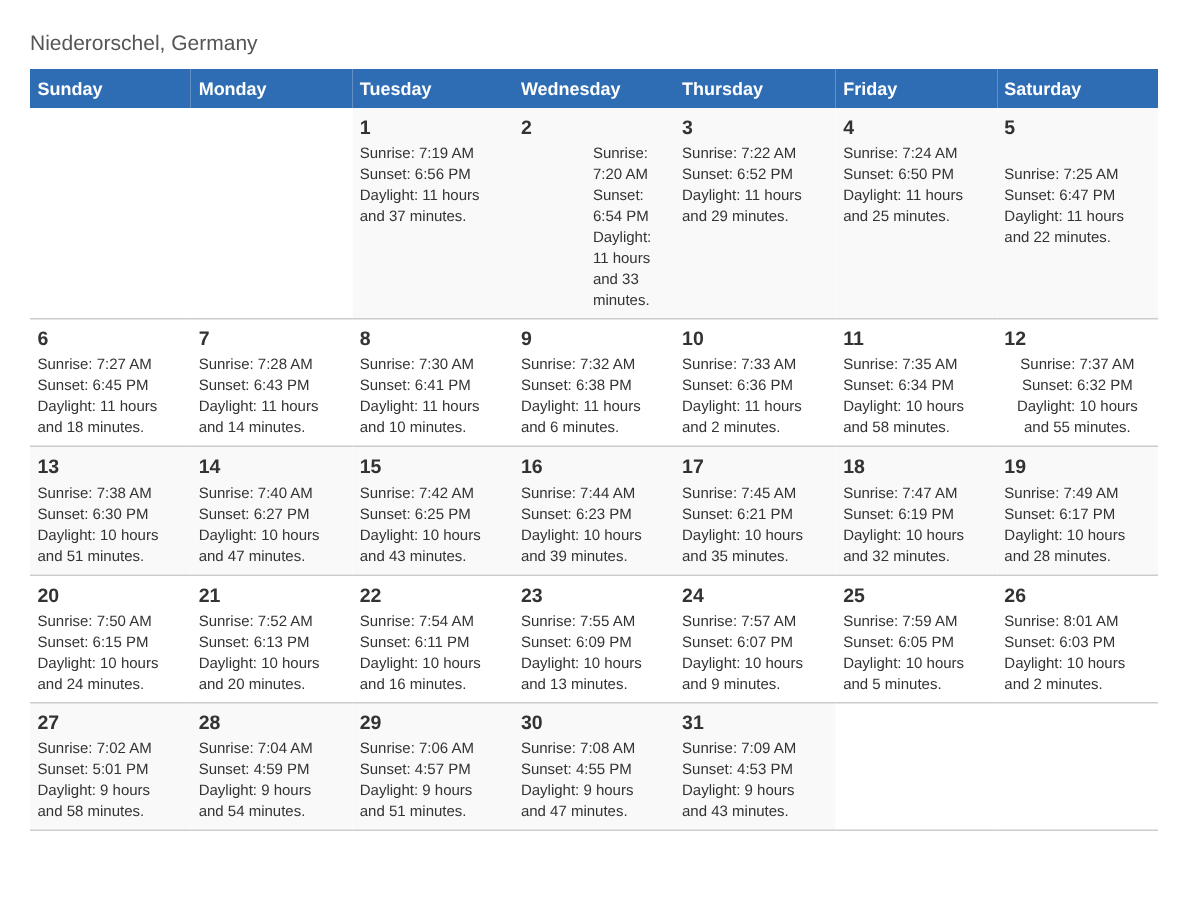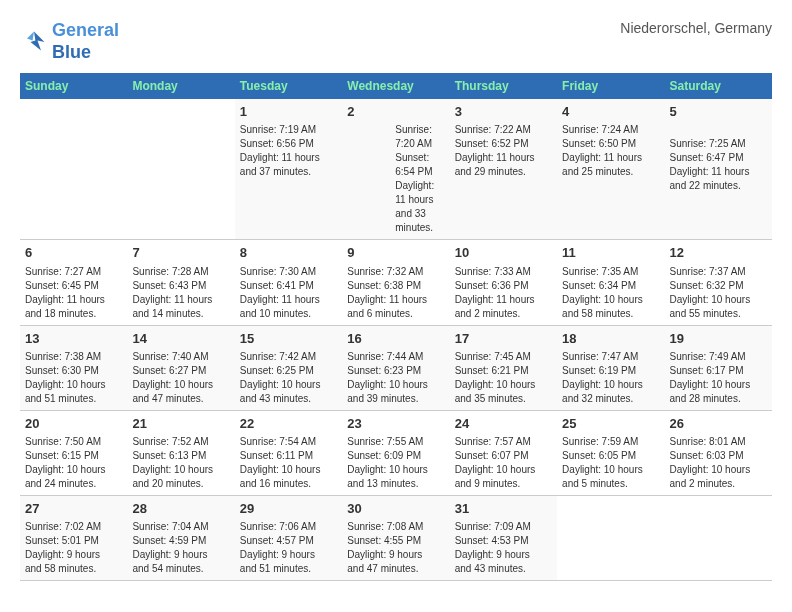--- a/index.html
+++ b/index.html
@@ -46,21 +46,21 @@
       font-size: 14px;
       color: #555;
     }
     table {
       width: 100%;
       border-collapse: collapse;
       font-size: 11px;
     }
     thead tr th {
       background-color: #2e6db4;
-      color: #86efac;
+      color: #ffffff;
       text-align: left;
       padding: 6px 5px;
       font-size: 12px;
       font-weight: bold;
     }
     tbody tr {
       border-bottom: 1px solid #ccc;
     }
     tbody tr:nth-child(odd) {
       background-color: #f9f9f9;
@@ -86,30 +86,20 @@
       color: #333;
     }
     td.empty {
       background: #fff;
     }
   </style>
 </head>
 <body>
 
 <div class="header">
-  <div class="logo">
-    <svg class="logo-bird" viewBox="0 0 40 40">
-      <polygon points="20,5 35,20 25,18 30,32 15,20 22,18" fill="#2e6db4"></polygon>
-      <polygon points="20,5 10,15 18,18" fill="#5ba3e0"></polygon>
-    </svg>
-    <div class="logo-text">
-      <div><span>General</span></div>
-      <div><span style="color:#2e6db4">Blue</span></div>
-    </div>
-  </div>
   <div class="title-block">
     <div class="location">Niederorschel, Germany</div>
   </div>
 </div>
 
 <table>
   <thead>
     <tr>
     <th>Sunday</th>
         <th>Monday</th>
@@ -198,21 +188,21 @@
         </td>
         <td>
           <span class="day-num">11</span>
           <div class="day-info" style="white-space: pre-line;">Sunrise: 7:35 AM
 Sunset: 6:34 PM
 Daylight: 10 hours
 and 58 minutes.</div>
         </td>
         <td>
           <span class="day-num">12</span>
-          <div class="day-info" style="white-space: pre-line;">Sunrise: 7:37 AM
+          <div class="day-info" style="white-space: pre-line; text-align: center;">Sunrise: 7:37 AM
 Sunset: 6:32 PM
 Daylight: 10 hours
 and 55 minutes.</div>
         </td>
       </tr>
       <tr>
         <td>
           <span class="day-num">13</span>
           <div class="day-info" style="white-space: pre-line;">Sunrise: 7:38 AM
 Sunset: 6:30 PM

